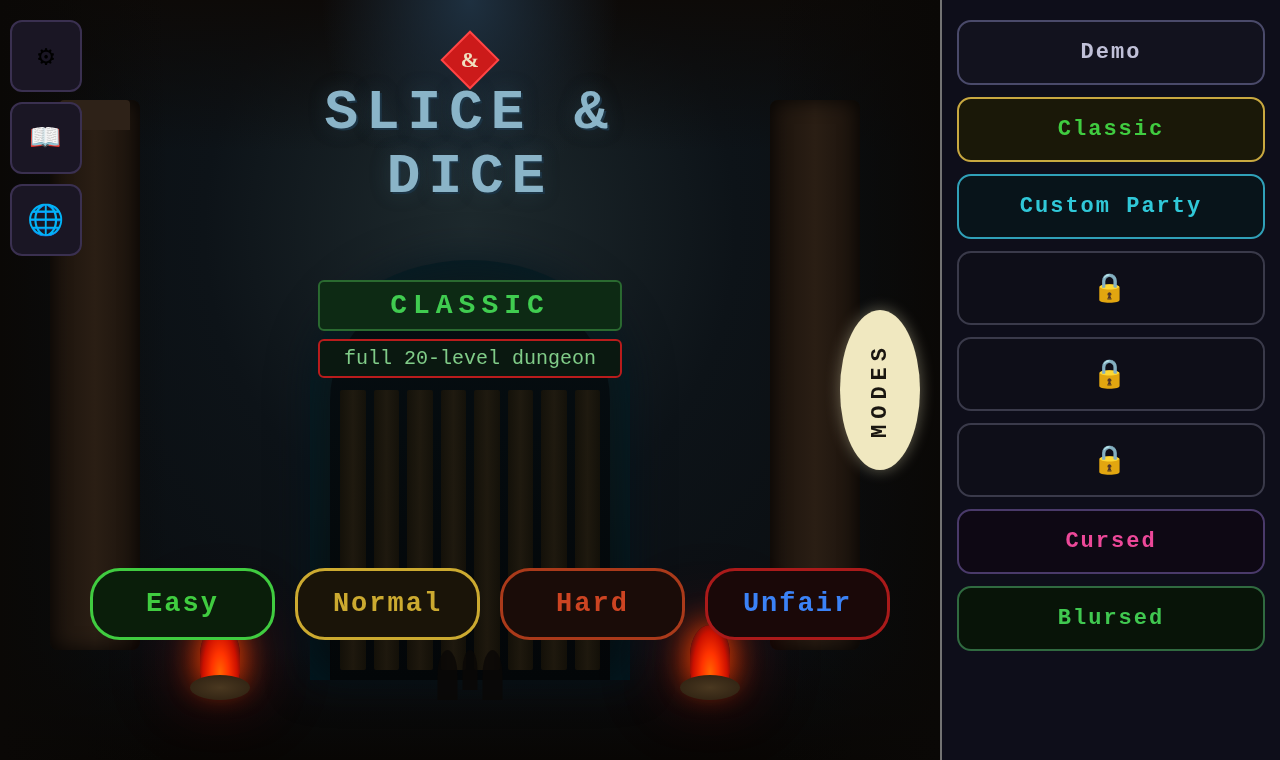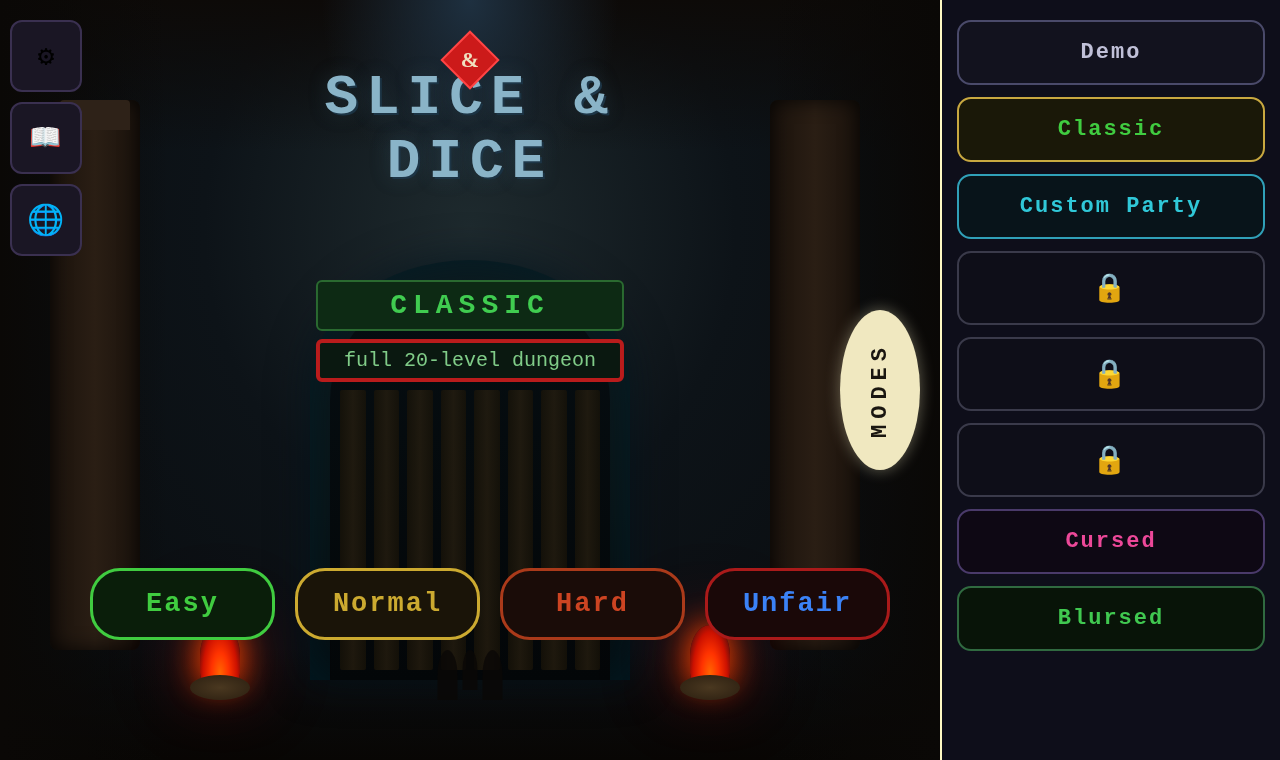--- a/index.html
+++ b/index.html
@@ -237,21 +237,21 @@
       font-family: 'Courier New', monospace;
       font-size: 28px;
       font-weight: bold;
       letter-spacing: 6px;
       color: #40cc50;
       text-transform: uppercase;
     }
 
     .mode-sub-box {
       background: #0a1810;
-      border: 4px solid #b91c1c;
+      border: 2px solid #b91c1c;
       border-radius: 6px;
       padding: 6px 24px;
     }
 
     .mode-sub-text {
       font-family: 'Courier New', monospace;
       font-size: 20px;
       color: #80cc88;
     }
 
@@ -329,21 +329,21 @@
       border-color: #aa1a1a;
       color: #3b82f6;
       background: #1a0808;
     }
 
     
     .right-panel {
       width: 340px;
       height: 760px;
       background: #0e0e1a;
-      border-left: 2px solid #fef9c3;
+      border-left: 2px solid #737373;
       padding: 20px 15px;
       display: flex;
       flex-direction: column;
       gap: 12px;
       overflow-y: auto;
       position: relative;
     }
 
     
     .right-panel::-webkit-scrollbar {
@@ -485,21 +485,21 @@
       <span style="color:#30a8c8;font-size:30px;">🌐</span>
     </div>
   </div>
 
   <div class="game-title">
 
     <svg class="diamond-logo" viewBox="0 0 70 70">
       <rect x="15" y="15" width="40" height="40" transform="rotate(45 35 35)" fill="#cc1a1a" stroke="#ff4444" stroke-width="2"></rect>
       <text x="35" y="42" text-anchor="middle" font-size="22" font-weight="bold" fill="#f0e0c0" font-family="serif">&amp;</text>
     </svg>
-    <div style="margin-top: 46px;">
+    <div style="margin-top: 61px;">
       <span class="title-text">SLICE &amp; DICE</span>
     </div>
   </div>
 
   <div class="mode-desc">
     <div class="mode-title-box">
       <span class="mode-title-text">CLASSIC</span>
     </div>
     <div class="mode-sub-box">
       <span class="mode-sub-text">full 20-level dungeon</span>

